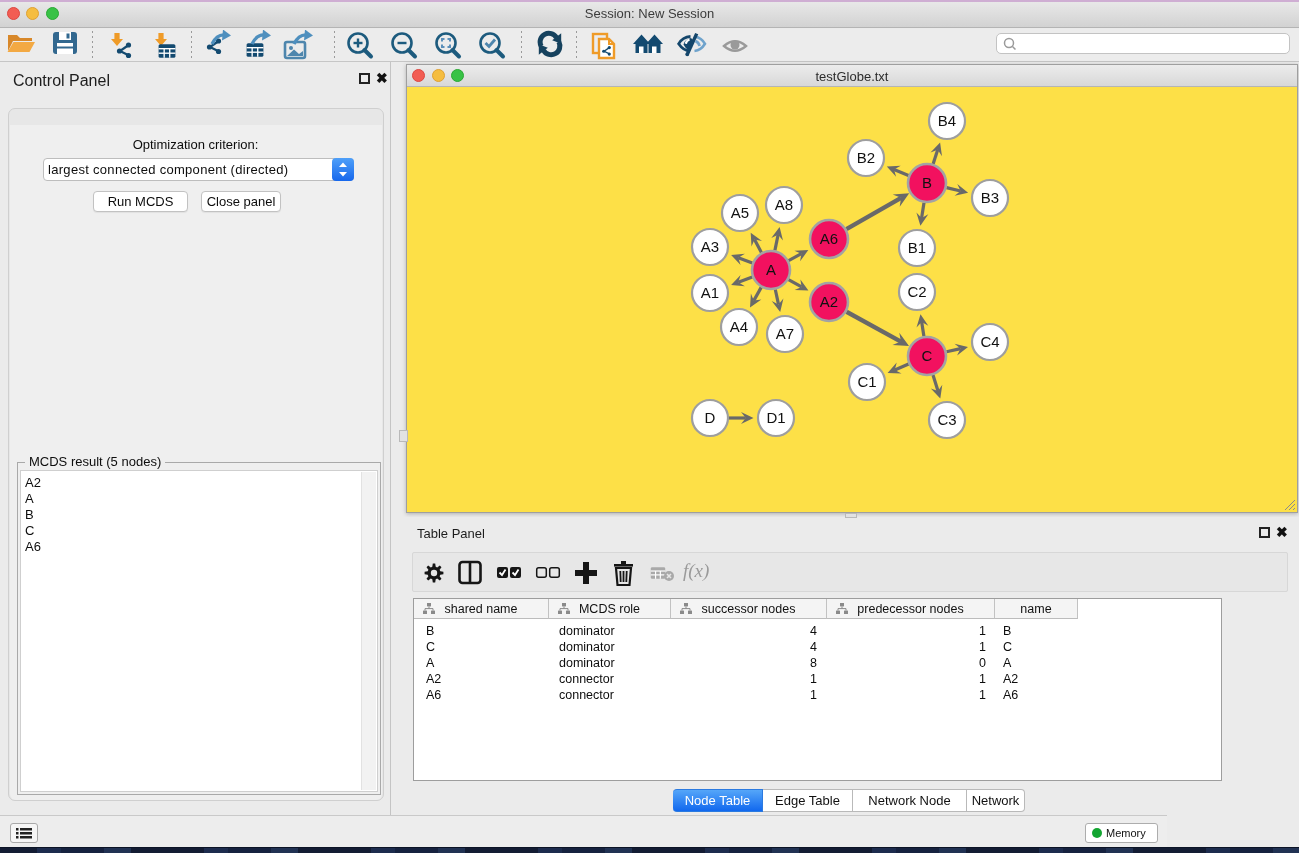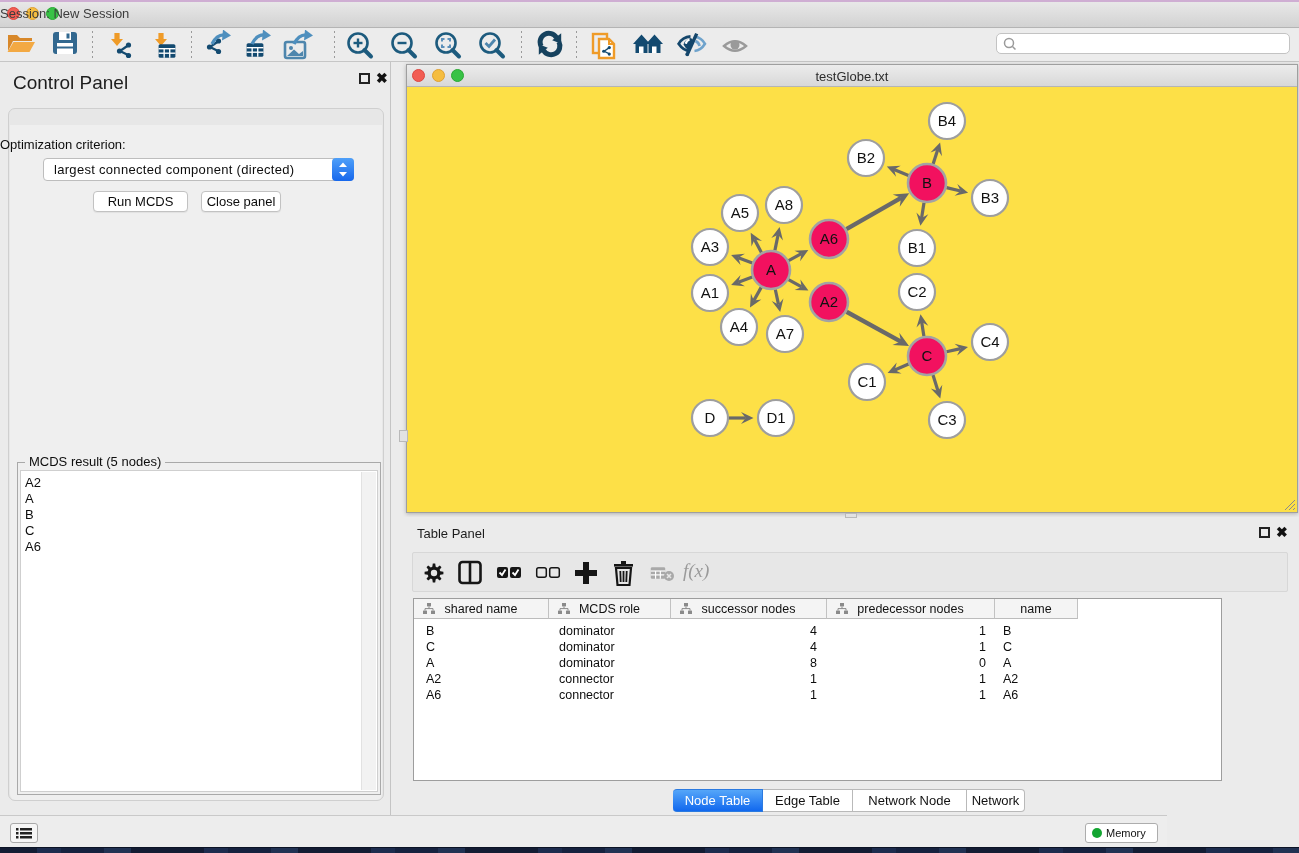--- a/index.html
+++ b/index.html
@@ -4,38 +4,38 @@
 body{width:1299px;height:853px;font-family:"Liberation Sans",sans-serif;background:#ebebeb;position:relative;overflow:hidden}
 .abs{position:absolute}
 
 #titlebar{position:absolute;left:0;top:0;width:1299px;height:28px;background:linear-gradient(#eaeaea,#d2d2d2);border-bottom:1px solid #b4b4b4}
 #titlebar:before{content:"";position:absolute;left:0;top:0;width:100%;height:2px;background:#cfaed3}
 .tl{position:absolute;width:13px;height:13px;border-radius:50%;top:6px}
 #titlebar .tl{top:7px}
 .tl.r{background:#f25d53;border:1px solid #dd4741}
 .tl.y{background:#f5bd40;border:1px solid #dfa133}
 .tl.g{background:#38c246;border:1px solid #2aa934}
-#wtitle{position:absolute;top:6px;width:100%;font-size:13px;color:#3c3c3c}
+#wtitle{position:absolute;top:6px;width:100%;text-align:center;font-size:13px;color:#3c3c3c}
 
 #toolbar{position:absolute;left:0;top:29px;width:1299px;height:33px;background:#ececec;border-bottom:1px solid #c6c6c6}
 .sep{position:absolute;top:2px;height:28px;width:1px;background-image:linear-gradient(#9a9a9a 33%,rgba(0,0,0,0) 0%);background-size:1px 5px}
 #searchbox{position:absolute;left:996px;top:4px;width:294px;height:21px;background:#fff;border:1px solid #c3c3c3;border-radius:5px}
 
 #cpanel{position:absolute;left:0;top:62px;width:391px;height:753px;background:#ebebeb;border-right:1px solid #c4c4c4}
-#cpTitle{position:absolute;left:13px;top:10px;font-size:19px;color:#1d1d1d}
+#cpTitle{position:absolute;left:13px;top:10px;font-size:16px;color:#1d1d1d}
 .flsq{position:absolute;width:11px;height:11px;border:2px solid #222}
 .xico{position:absolute;font-size:14px;font-weight:bold;color:#111;line-height:11px}
 #cpOuter{position:absolute;left:8px;top:46px;width:376px;height:693px;border:1px solid #cfcfcf;border-radius:7px;background:#e7e7e7}
 #cpInner{position:absolute;left:1px;top:16px;width:372px;height:675px;border-radius:0 0 6px 6px;background:#efefef}
 .tabs{position:absolute;top:34px;left:78px;height:20px;display:flex}
 .tab{height:20px;font-size:13px;color:#111;background:#fff;border:1px solid #bdbdbd;border-left:none;display:flex;align-items:center;justify-content:center}
 .tab.first{border-left:1px solid #bdbdbd;border-radius:4px 0 0 4px}
 .tab.sel{background:linear-gradient(#55a6f9,#1168ee);color:#fff;border-color:#2b7ae0;border-radius:0 4px 4px 0}
-#optlabel{position:absolute;left:0;top:75px;width:391px;font-size:13px;color:#0d0d0d}
-#dropdown{position:absolute;left:43px;top:96px;width:311px;height:23px;background:#fff;border:1px solid #bdbdbd;border-radius:4px;font-size:13px;letter-spacing:.3px;color:#0d0d0d;line-height:21px;padding-left:10px}
+#optlabel{position:absolute;left:0;top:75px;width:391px;text-align:center;font-size:13px;color:#0d0d0d}
+#dropdown{position:absolute;left:43px;top:96px;width:311px;height:23px;background:#fff;border:1px solid #bdbdbd;border-radius:4px;font-size:13px;letter-spacing:.3px;color:#0d0d0d;line-height:21px;padding-left:4px}
 #dropstep{position:absolute;right:-1px;top:-1px;width:22px;height:23px;border-radius:4px;background:linear-gradient(#4fa0f9,#1667ec)}
 .btn{position:absolute;height:21px;background:#fff;border:1px solid #c2c2c2;border-radius:4px;font-size:13px;color:#0d0d0d;text-align:center;line-height:19px;box-shadow:0 1px 1px rgba(0,0,0,.06)}
 #groupbox{position:absolute;left:17px;top:400px;width:364px;height:333px;border:1px solid #a9a9a9}
 #gbtitle{position:absolute;left:7px;top:-9px;background:#efefef;padding:0 4px;font-size:13px;color:#0d0d0d}
 #listbox{position:absolute;left:2px;top:7px;width:358px;height:322px;background:#fff;border:1px solid #cfcfcf}
 #listbox .sb{position:absolute;right:1px;top:1px;width:15px;height:318px;background:#f2f2f2;border-left:1px solid #e2e2e2}
 .litem{position:absolute;left:4px;font-size:13px;color:#0d0d0d}
 
 #netwin{position:absolute;left:406px;top:64px;width:892px;height:449px;background:#fde047;border:1px solid #9f9f9f;box-shadow:0 1px 4px rgba(0,0,0,.25)}
 #nettb{position:absolute;left:0;top:0;width:100%;height:22px;background:linear-gradient(#ececec,#d8d8d8);border-bottom:1px solid #b5b5b5}

